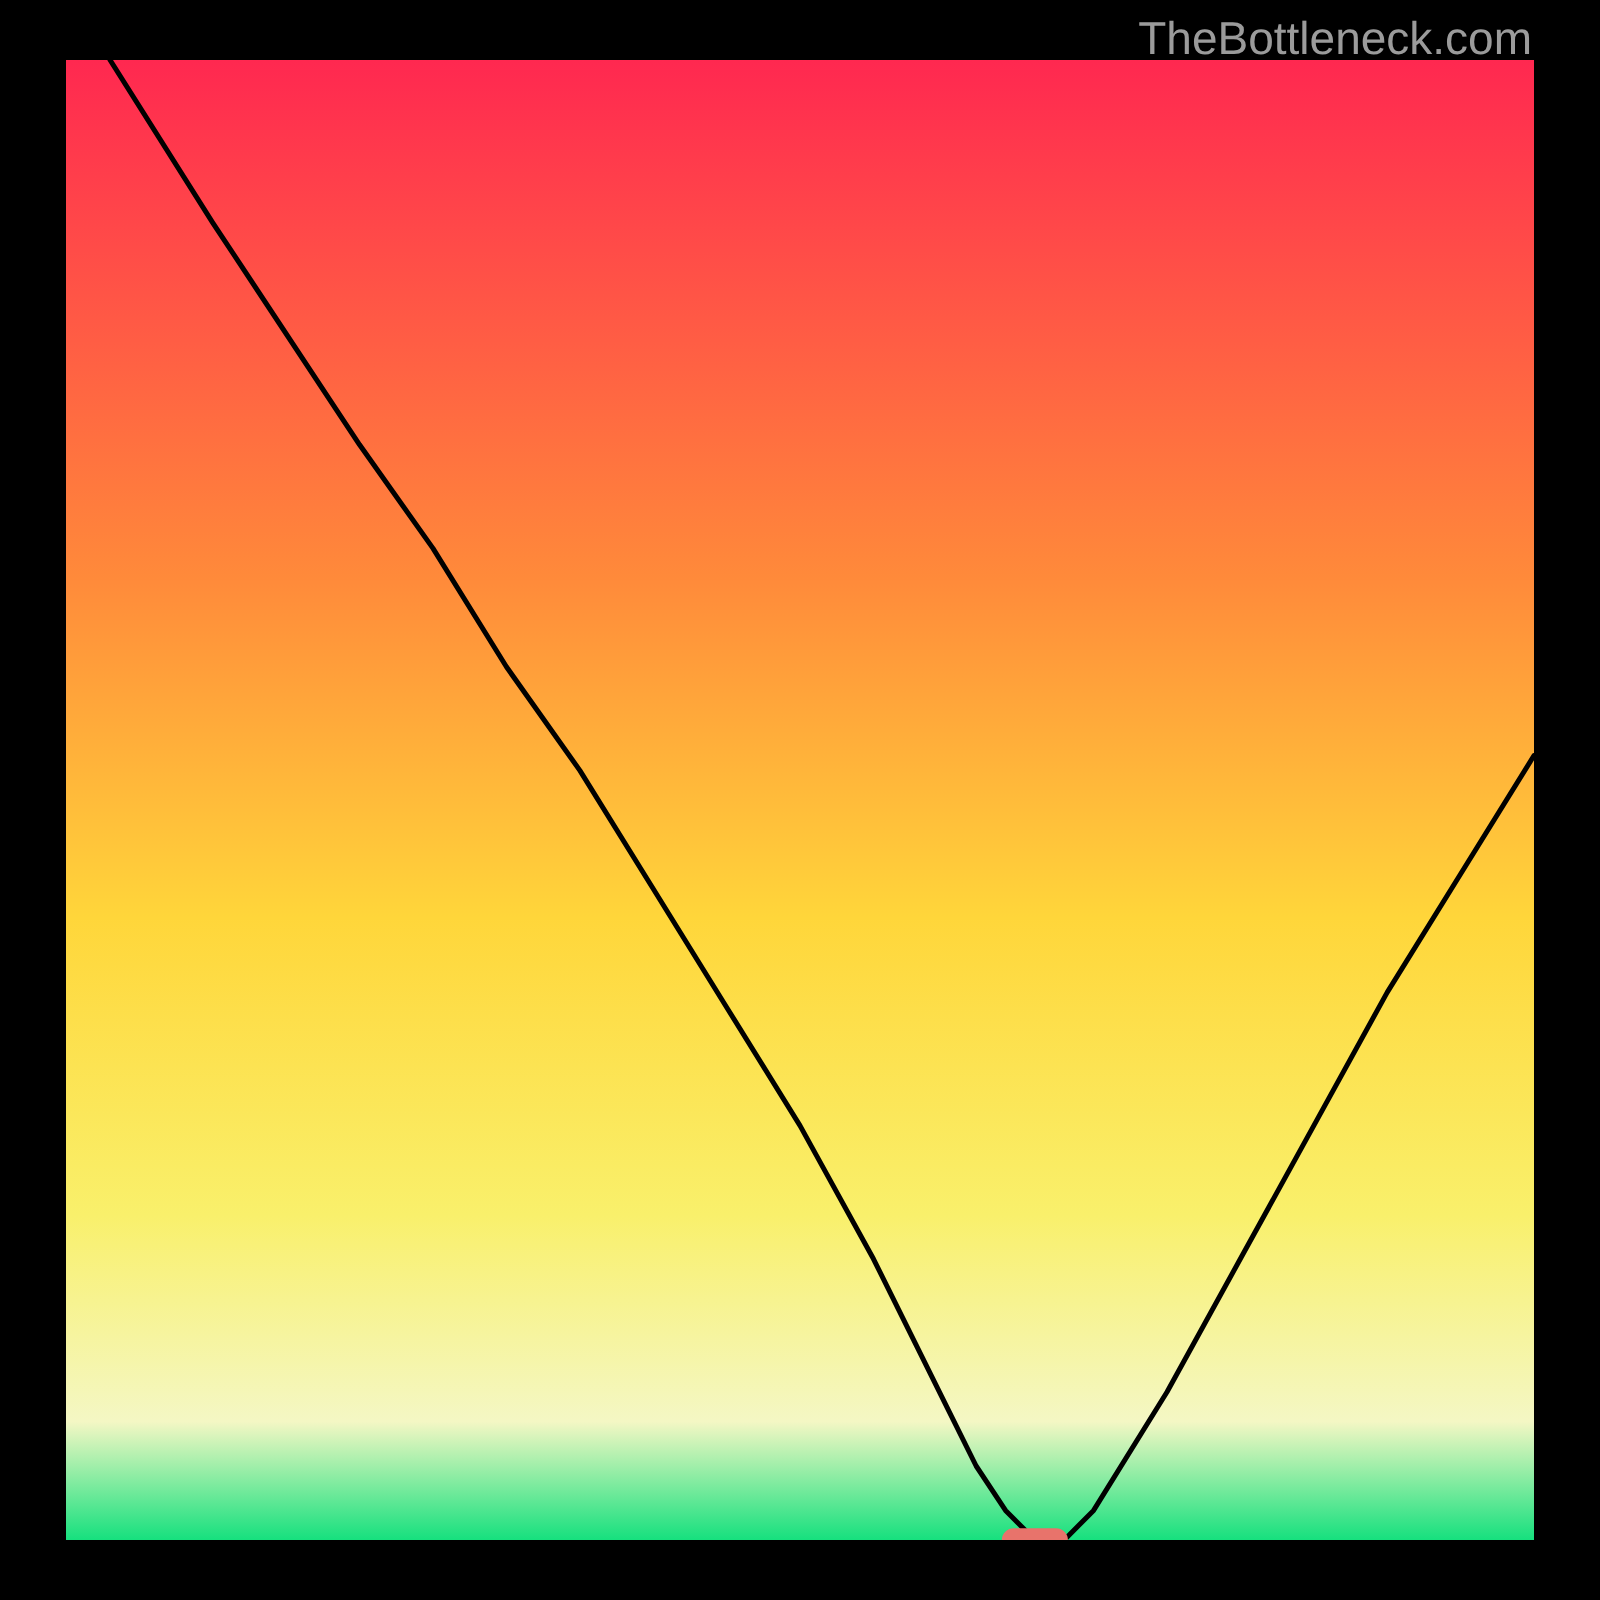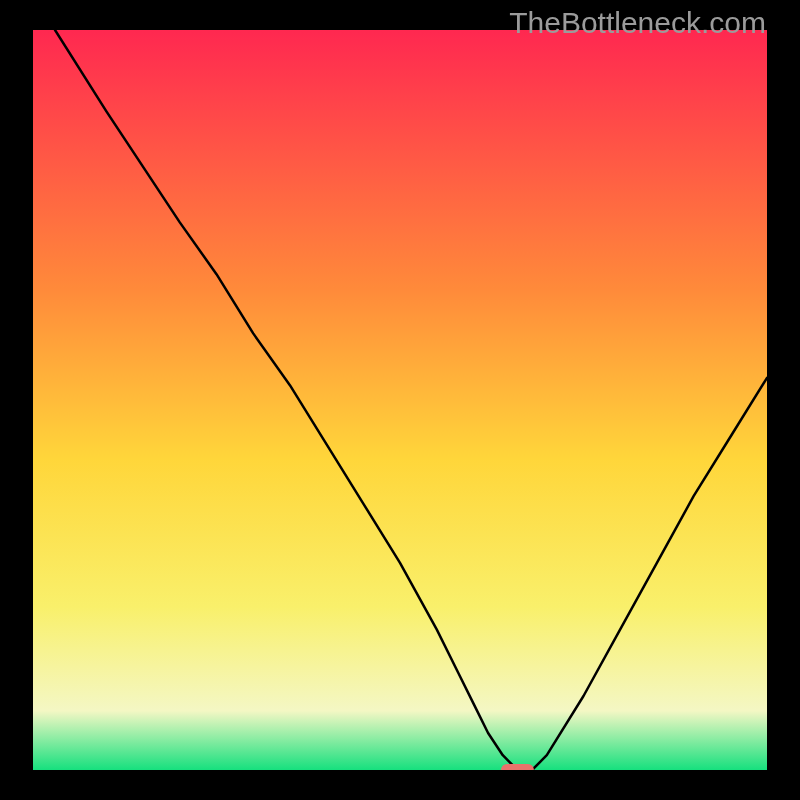--- a/index.html
+++ b/index.html
@@ -18,21 +18,21 @@
     top: 0;
     width: 734px;
     height: 740px;
   }
   .watermark {
     position: absolute;
     top: 6px;
     right: 34px;
     color: #9b9b9b;
     font-family: Arial, Helvetica, sans-serif;
-    font-size: 30px;
+    font-size: 23px;
     font-weight: 500;
     letter-spacing: 0px;
   }
 </style>
 </head>
 <body>
 
 <div class="frame">
   <svg class="plot" viewBox="0 0 734 740" preserveAspectRatio="none">
     <defs>

